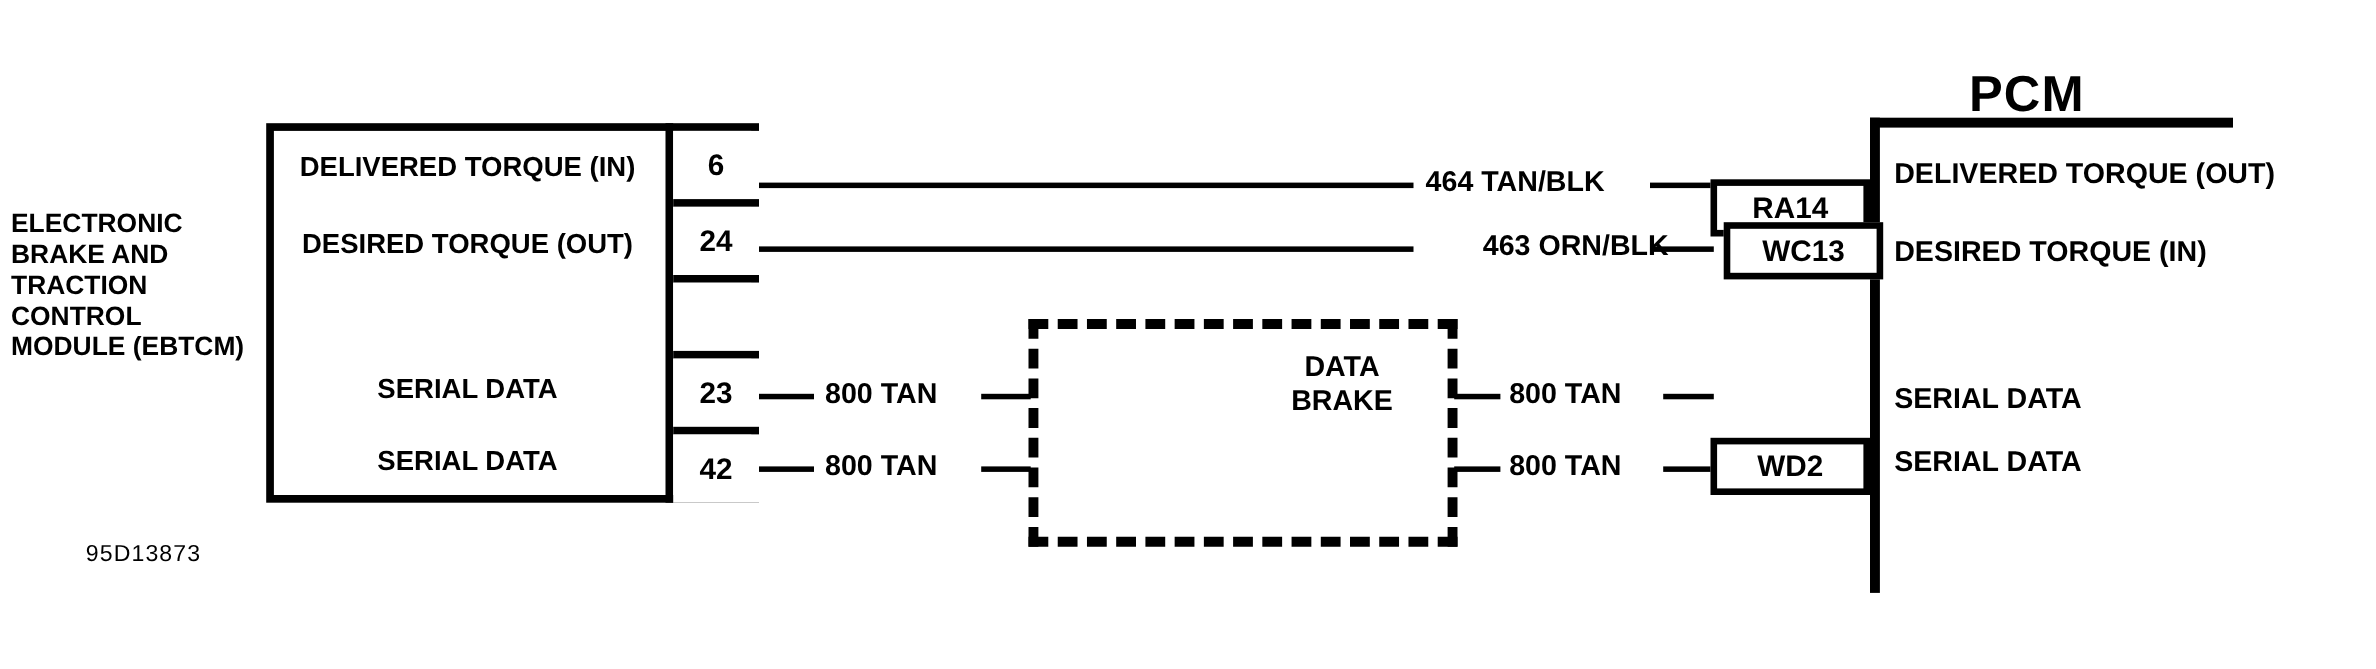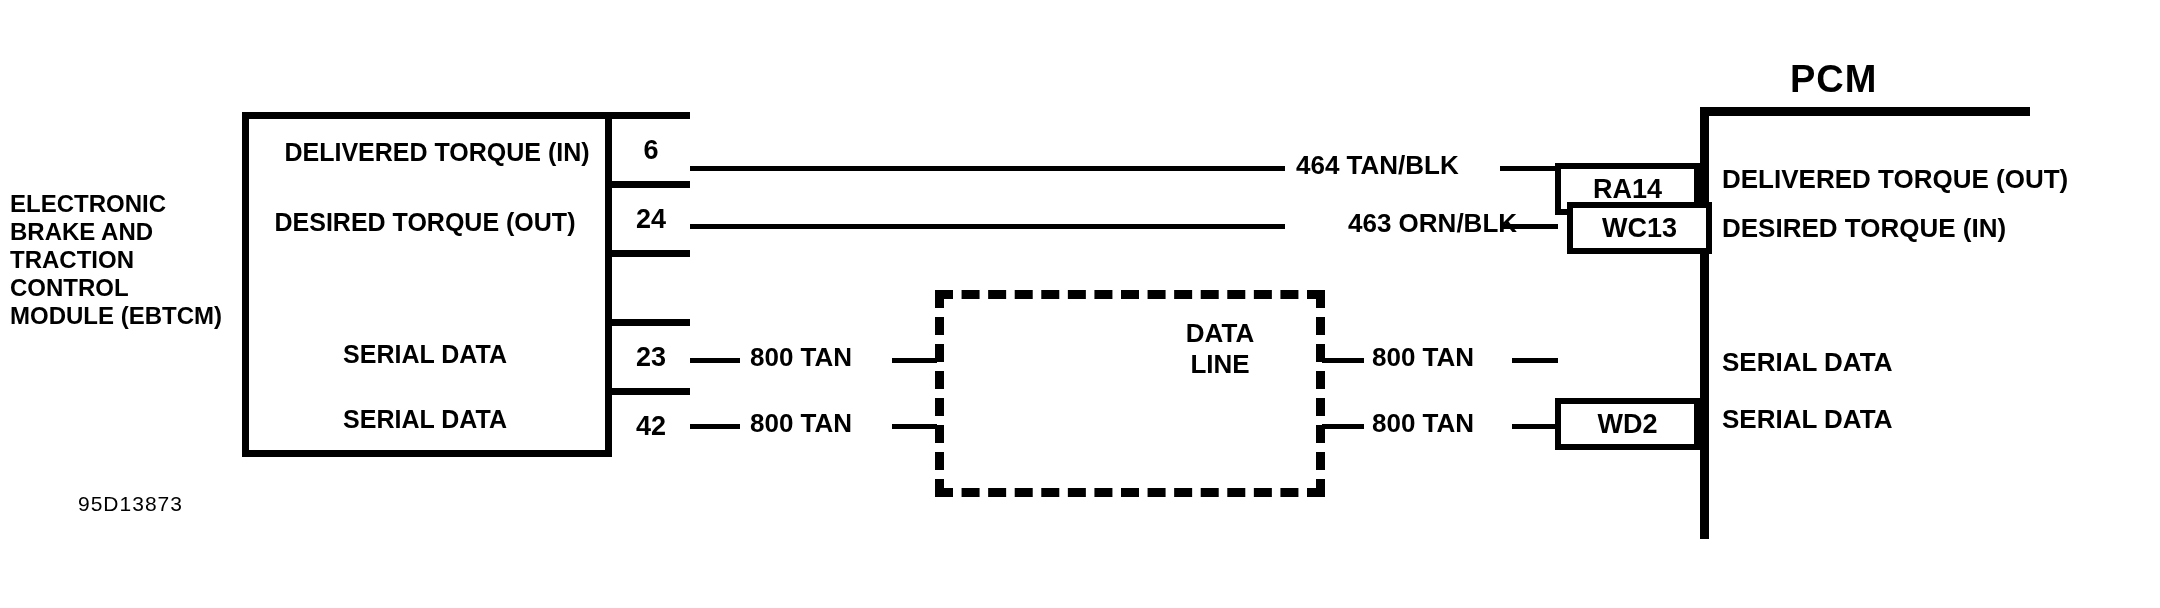--- a/index.html
+++ b/index.html
@@ -51,21 +51,21 @@
   }
   
   .ebtcm-sig {
     font-weight: bold;
     font-size: 25px;
     line-height: 29px;
     text-align: center;
     width: 350px;
     left: 250px;
   }
-  #ebtcm-sig-0 { top: 138px; padding-left: 12px; }
+  #ebtcm-sig-0 { top: 138px; }
   #ebtcm-sig-1 { top: 208px; }
   #ebtcm-sig-2 { top: 340px; }
   #ebtcm-sig-3 { top: 405px; }
 
   
   .ebtcm-pin {
     left: 612px;
     width: 78px;
     height: 69px;
     box-sizing: border-box;
@@ -114,21 +114,21 @@
     font-weight: bold;
     font-size: 26px;
     line-height: 31px;
   }
 
   
   #pcm-title {
     left: 1790px;
     top: 58px;
     font-weight: bold;
-    font-size: 38px;
+    font-size: 46px;
     letter-spacing: 1px;
   }
   
   #pcm-top-bar {
     left: 1700px;
     top: 107px;
     width: 330px;
     height: 9px;
     background: #000;
   }
@@ -158,21 +158,21 @@
   #pcm-pin-1 { top: 202px; margin-left: 12px; }
   #pcm-pin-2 { top: 340px; }
   #pcm-pin-3 { top: 398px; }
 
   .pcm-label {
     left: 1722px;
     font-weight: bold;
     font-size: 26px;
     white-space: nowrap;
   }
-  #pcm-label-0 { top: 164px; }
+  #pcm-label-0 { top: 142px; }
   #pcm-label-1 { top: 213px; }
   #pcm-label-2 { top: 347px; }
   #pcm-label-3 { top: 404px; }
 
   
   #figure-caption {
     left: 78px;
     top: 492px;
     font-family: "Liberation Sans", sans-serif;
     font-size: 21px;
@@ -212,21 +212,21 @@
   <div class="abs wire-label" style="left:750px; top:342px;">800 TAN</div>
   <div class="abs wire" style="left:892px; top:358px; width:45px;"></div>
 
   <div class="abs wire" style="left:690px; top:424px; width:50px;"></div>
   <div class="abs wire-label" style="left:750px; top:408px;">800 TAN</div>
   <div class="abs wire" style="left:892px; top:424px; width:45px;"></div>
 
   <div class="abs" id="data-line-box"></div>
   <div class="abs" id="data-line-text">
     <div>DATA</div>
-    <div>LINE</div>
+    <div>BRAKE</div>
   </div>
 
   <div class="abs wire" style="left:1322px; top:358px; width:42px;"></div>
   <div class="abs wire-label" style="left:1372px; top:342px;">800 TAN</div>
   <div class="abs wire" style="left:1512px; top:358px; width:46px;"></div>
 
   <div class="abs wire" style="left:1322px; top:424px; width:42px;"></div>
   <div class="abs wire-label" style="left:1372px; top:408px;">800 TAN</div>
   <div class="abs wire" style="left:1512px; top:424px; width:46px;"></div>
 

